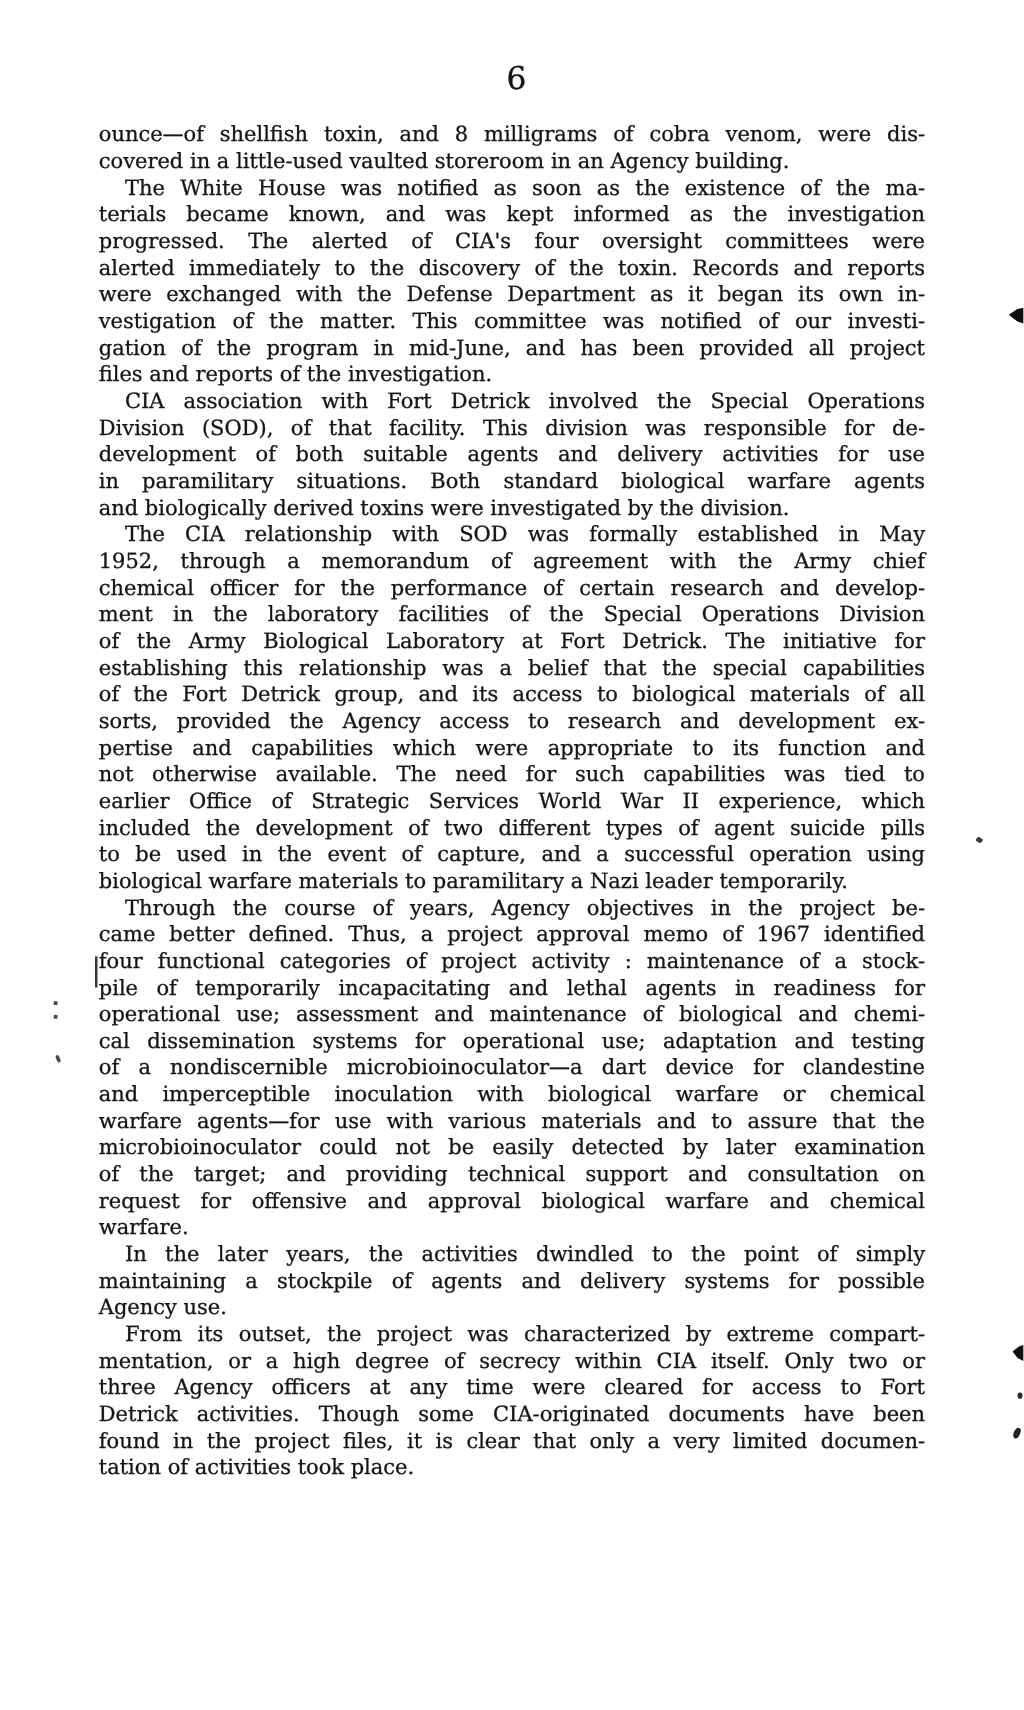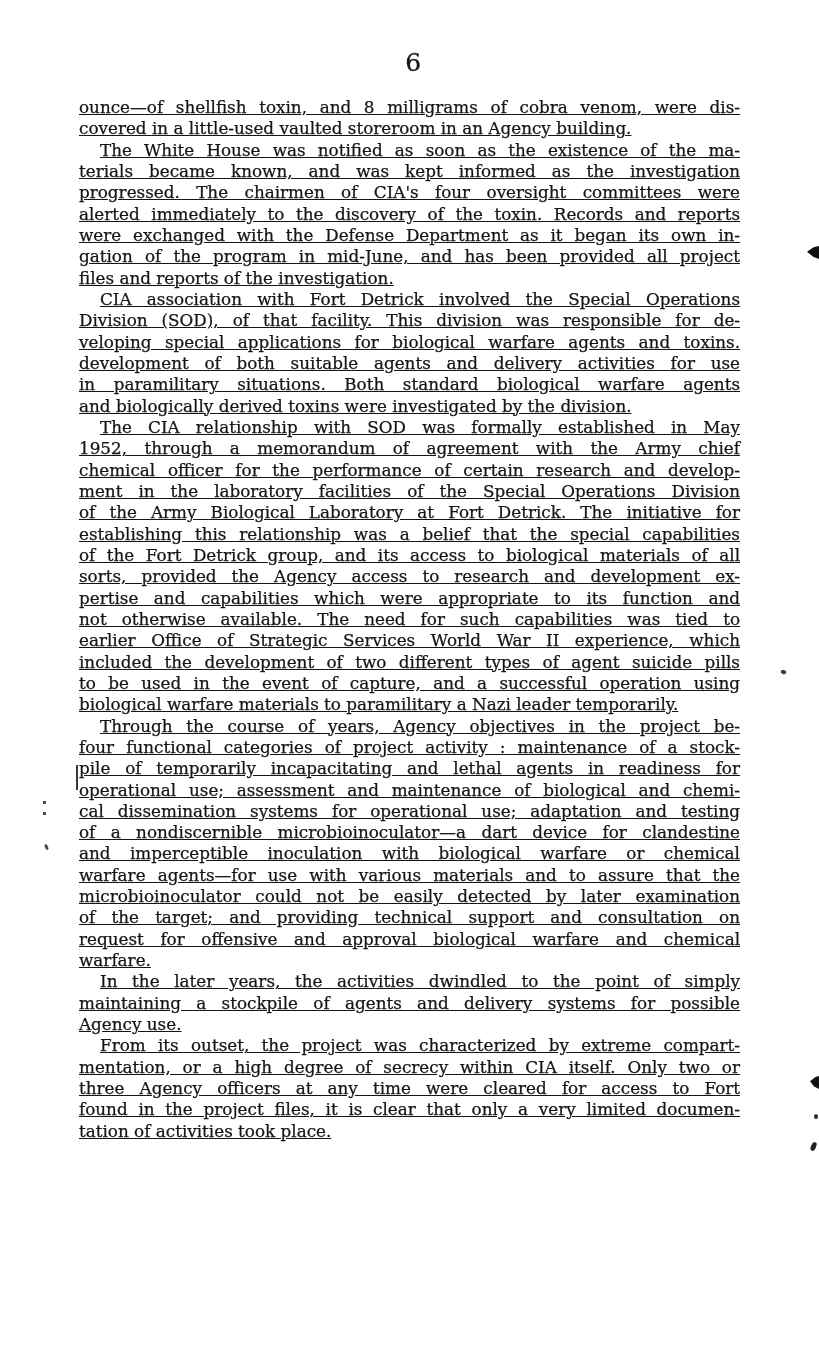--- a/index.html
+++ b/index.html
@@ -31,21 +31,20 @@
     width: 661px;
   }
   .line {
     font-size: 16.8px;
     line-height: 21.33px;
     height: 21.33px;
     text-align: justify;
     text-align-last: justify;
     -webkit-text-stroke: 0.25px currentColor;
     white-space: normal;
-    text-decoration: underline;
   }
   .line.last { text-align-last: left; }
   .line.indent { text-indent: 21px; }
 
   
   .artifact { position: absolute; background: #101010; }
   .a1 { left: 807px; top: 246px; width: 12px; height: 13px;
         clip-path: polygon(100% 0, 100% 100%, 55% 85%, 0 45%, 55% 10%); }
   .a2 { left: 810px; top: 1076px; width: 9px; height: 13px;
         clip-path: polygon(100% 0, 100% 100%, 45% 80%, 0 40%, 60% 8%); }
@@ -64,63 +63,65 @@
 <body>
 
 <div class="page">
   <div class="page-number">6</div>
 
   <div class="body-text">
       <div class="line">ounce—of shellfish toxin, and 8 milligrams of cobra venom, were dis-</div>
       <div class="line last">covered in a little-used vaulted storeroom in an Agency building.</div>
       <div class="line indent">The White House was notified as soon as the existence of the ma-</div>
       <div class="line">terials became known, and was kept informed as the investigation</div>
-      <div class="line">progressed. The chairmen of CIA's four oversight committees were</div>
+      <div class="line">progressed. The alerted of CIA's four oversight committees were</div>
       <div class="line">alerted immediately to the discovery of the toxin. Records and reports</div>
       <div class="line">were exchanged with the Defense Department as it began its own in-</div>
+      <div class="line">vestigation of the matter. This committee was notified of our investi-</div>
       <div class="line">gation of the program in mid-June, and has been provided all project</div>
       <div class="line last">files and reports of the investigation.</div>
       <div class="line indent">CIA association with Fort Detrick involved the Special Operations</div>
       <div class="line">Division (SOD), of that facility. This division was responsible for de-</div>
-      <div class="line">veloping special applications for biological warfare agents and toxins.</div>
       <div class="line">development of both suitable agents and delivery activities for use</div>
       <div class="line">in paramilitary situations. Both standard biological warfare agents</div>
       <div class="line last">and biologically derived toxins were investigated by the division.</div>
       <div class="line indent">The CIA relationship with SOD was formally established in May</div>
       <div class="line">1952, through a memorandum of agreement with the Army chief</div>
       <div class="line">chemical officer for the performance of certain research and develop-</div>
       <div class="line">ment in the laboratory facilities of the Special Operations Division</div>
       <div class="line">of the Army Biological Laboratory at Fort Detrick. The initiative for</div>
       <div class="line">establishing this relationship was a belief that the special capabilities</div>
       <div class="line">of the Fort Detrick group, and its access to biological materials of all</div>
       <div class="line">sorts, provided the Agency access to research and development ex-</div>
       <div class="line">pertise and capabilities which were appropriate to its function and</div>
       <div class="line">not otherwise available. The need for such capabilities was tied to</div>
       <div class="line">earlier Office of Strategic Services World War II experience, which</div>
       <div class="line">included the development of two different types of agent suicide pills</div>
       <div class="line">to be used in the event of capture, and a successful operation using</div>
       <div class="line last">biological warfare materials to paramilitary a Nazi leader temporarily.</div>
       <div class="line indent">Through the course of years, Agency objectives in the project be-</div>
+      <div class="line">came better defined. Thus, a project approval memo of 1967 identified</div>
       <div class="line">four functional categories of project activity : maintenance of a stock-</div>
       <div class="line">pile of temporarily incapacitating and lethal agents in readiness for</div>
       <div class="line">operational use; assessment and maintenance of biological and chemi-</div>
       <div class="line">cal dissemination systems for operational use; adaptation and testing</div>
       <div class="line">of a nondiscernible microbioinoculator—a dart device for clandestine</div>
       <div class="line">and imperceptible inoculation with biological warfare or chemical</div>
       <div class="line">warfare agents—for use with various materials and to assure that the</div>
       <div class="line">microbioinoculator could not be easily detected by later examination</div>
       <div class="line">of the target; and providing technical support and consultation on</div>
       <div class="line">request for offensive and approval biological warfare and chemical</div>
       <div class="line last">warfare.</div>
       <div class="line indent">In the later years, the activities dwindled to the point of simply</div>
       <div class="line">maintaining a stockpile of agents and delivery systems for possible</div>
       <div class="line last">Agency use.</div>
       <div class="line indent">From its outset, the project was characterized by extreme compart-</div>
       <div class="line">mentation, or a high degree of secrecy within CIA itself. Only two or</div>
       <div class="line">three Agency officers at any time were cleared for access to Fort</div>
+      <div class="line">Detrick activities. Though some CIA-originated documents have been</div>
       <div class="line">found in the project files, it is clear that only a very limited documen-</div>
       <div class="line last">tation of activities took place.</div>
     </div>
 
   <div class="artifact a1"></div>
   <div class="artifact a2"></div>
   <div class="artifact a3"></div>
   <div class="artifact a4"></div>
   <div class="artifact a5"></div>
   <div class="artifact a6"></div>

